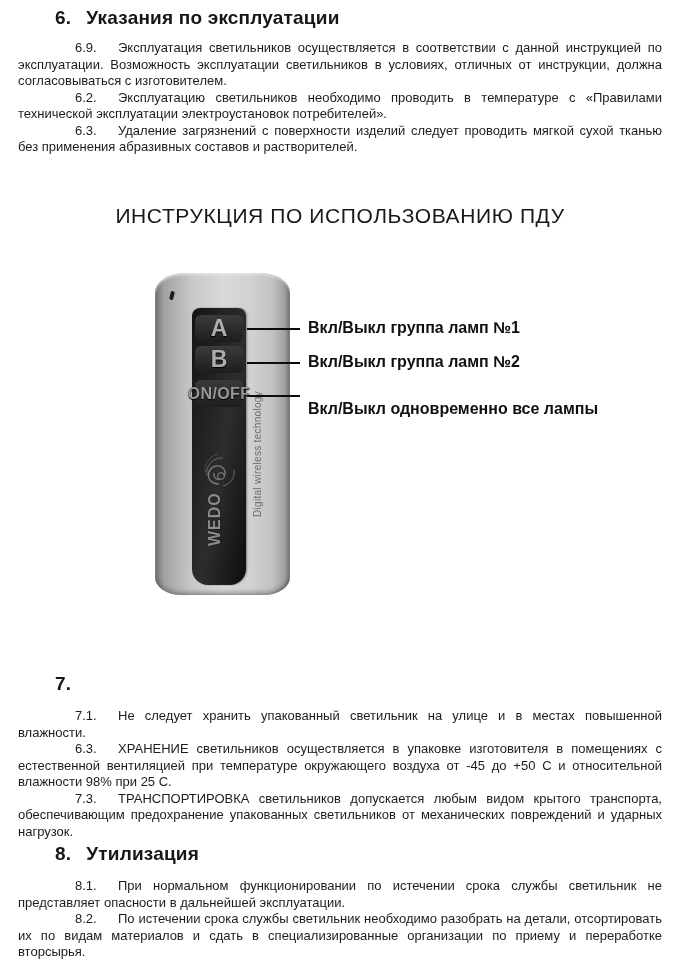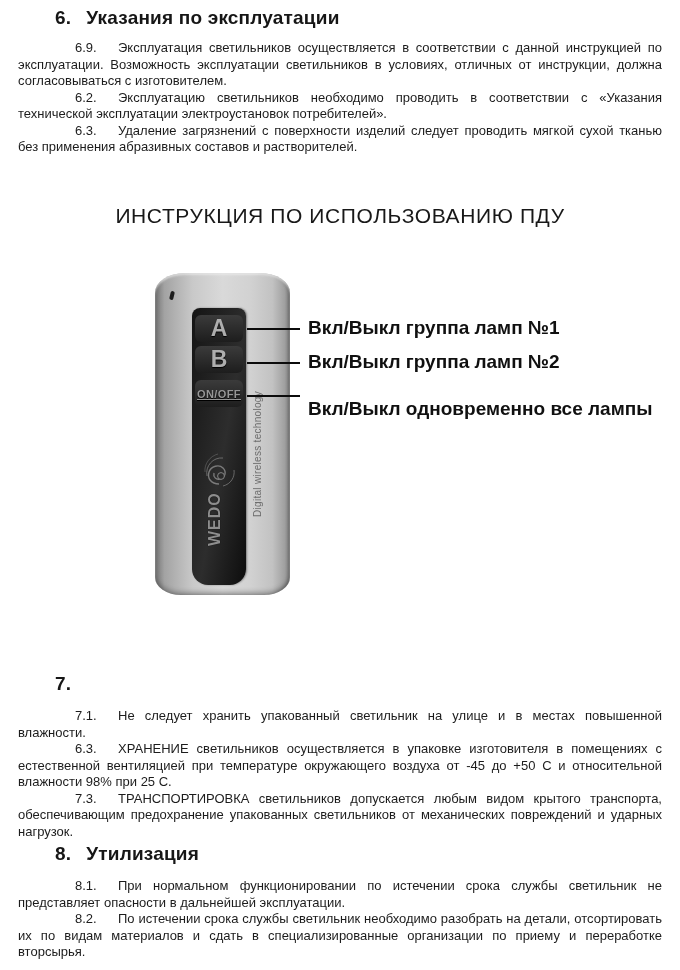--- a/index.html
+++ b/index.html
@@ -28,43 +28,43 @@
        border-radius:2px;transform:rotate(14deg);}
   .strip{position:absolute;left:37px;top:35px;width:54px;height:277px;
          background:linear-gradient(100deg,#141414 0%,#2d2d2d 55%,#0d0d0d 100%);
          border-radius:8px 8px 16px 16px;box-shadow:1px 0 2px rgba(0,0,0,.4);}
   .btn{position:absolute;left:3px;width:48px;height:27px;
        background:linear-gradient(180deg,#3b3b3b,#1d1d1d);
        border-radius:6px;display:flex;align-items:center;justify-content:center;
        color:#aeaeae;font-weight:bold;text-shadow:0 1px 1px #000;}
   .btn-a{top:7px;font-size:23px;}
   .btn-b{top:38px;font-size:23px;}
-  .btn-onoff{top:72px;font-size:11px;letter-spacing:.4px;color:#979797;text-decoration:underline;}
+  .btn-onoff{top:72px;font-size:16px;letter-spacing:.4px;color:#979797;}
   .swirl{position:absolute;left:5px;top:138px;opacity:.8;}
   .brand{position:absolute;left:14px;top:186px;height:52px;writing-mode:vertical-rl;
          transform:rotate(180deg);font-size:16px;font-weight:bold;color:#8d8d8d;
          letter-spacing:1px;text-shadow:0 0 1px #000;}
   .side-text{position:absolute;left:97px;top:120px;height:124px;writing-mode:vertical-rl;
              transform:rotate(180deg);font-size:10px;color:#6d6d6d;letter-spacing:.3px;white-space:nowrap;}
   .lead-line{position:absolute;left:247px;width:53px;height:2px;background:#0b0b0b;}
-  .callout{position:absolute;left:308px;font-size:19px;font-weight:bold;line-height:16px;color:#101010;}
+  .callout{position:absolute;left:308px;font-size:16px;font-weight:bold;line-height:16px;color:#101010;}
 </style>
 </head>
 <body>
 
 <div class="page">
 
   <section class="sec" style="top:6px">
     <h2 class="sec-h">
       <span>6.</span>
       <span>Указания по эксплуатации</span>
     </h2>
     <div class="sec-body">
       <p class="para"><span class="pnum">6.9.</span><span>Эксплуатация светильников осуществляется в соответствии с данной инструкцией по эксплуатации. Возможность эксплуатации светильников в условиях, отличных от инструкции, должна согласовываться с изготовителем.</span></p>
-      <p class="para"><span class="pnum">6.2.</span><span>Эксплуатацию светильников необходимо проводить в соответствии с «Указания технической эксплуатации электроустановок потребителей».</span></p>
+      <p class="para"><span class="pnum">6.2.</span><span>Эксплуатацию светильников необходимо проводить в температуре с «Правилами технической эксплуатации электроустановок потребителей».</span></p>
       <p class="para"><span class="pnum">6.3.</span><span>Удаление загрязнений с поверхности изделий следует проводить мягкой сухой тканью без применения абразивных составов и растворителей.</span></p>
     </div>
   </section>
 
   <div class="pdu-title">ИНСТРУКЦИЯ ПО ИСПОЛЬЗОВАНИЮ ПДУ</div>
 
   <figure class="figure" style="margin:0">
     <div class="remote">
       <div class="led"></div>
       <div class="strip">

